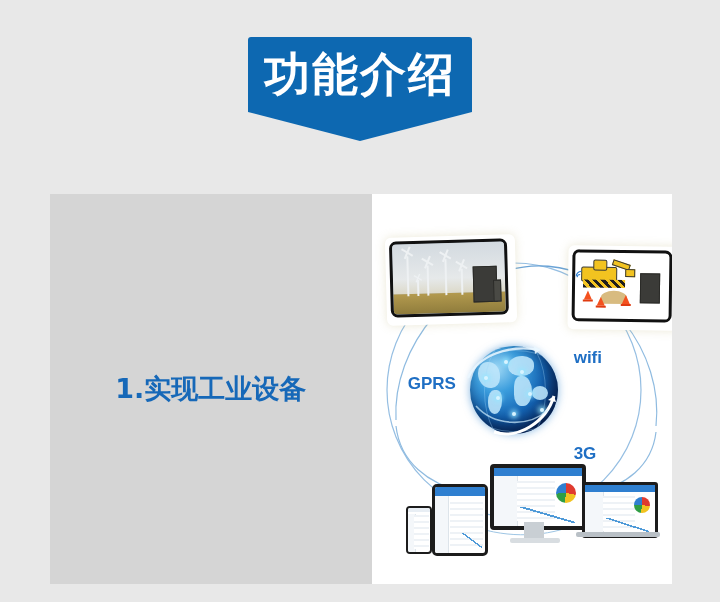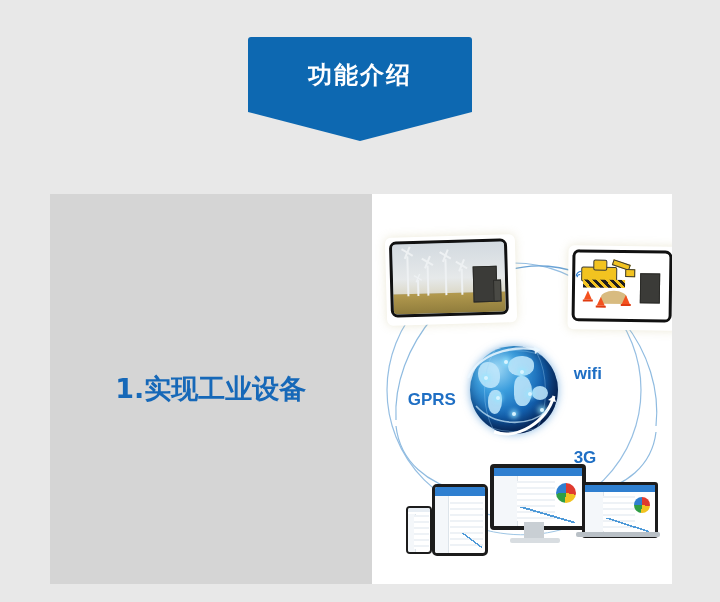--- a/index.html
+++ b/index.html
@@ -15,21 +15,21 @@
   #banner{
     position:absolute;left:248px;top:37px;width:224px;height:104px;
     background:#0d68b1;
     -webkit-clip-path:polygon(0 0,100% 0,100% 72%,50% 100%,0 72%);
     clip-path:polygon(0 0,100% 0,100% 72%,50% 100%,0 72%);
     border-radius:3px 3px 0 0;
   }
   #banner-title{
     position:absolute;left:0;top:0;width:224px;height:76px;
     display:flex;align-items:center;justify-content:center;
-    color:#ffffff;font-size:24px;font-weight:bold;letter-spacing:2px;
+    color:#ffffff;font-size:46px;font-weight:bold;letter-spacing:2px;
     font-family:"DejaVu Sans","Liberation Sans",sans-serif;
     white-space:nowrap;
   }
   
   #panel-row{position:absolute;left:50px;top:194px;width:622px;height:390px;display:flex;}
   #left-panel{
     width:332px;height:390px;background:#d5d5d5;
     display:flex;align-items:center;justify-content:center;
   }
   #left-text{
@@ -63,24 +63,24 @@
   .cabinet{position:absolute;background:#3b3b38;border:1px solid #2a2a27;}
   
   .excav-body{position:absolute;background:#f2c320;border:1px solid #3a3a33;}
   .cone{position:absolute;width:0;height:0;border-left:4px solid transparent;
         border-right:4px solid transparent;border-bottom:9px solid #f4511e;}
   .cone-base{position:absolute;width:10px;height:2px;background:#e03b10;}
   .sand{position:absolute;border-radius:50% 50% 0 0;background:#d8bb80;}
   .barrier{position:absolute;background:repeating-linear-gradient(45deg,#1f1f1f 0 3px,#f2c320 3px 6px);}
   
   .net-label{position:absolute;color:#1f6fc4;font-size:17px;font-weight:bold;
-    font-family:"Liberation Sans","DejaVu Sans",sans-serif;margin-top:16px;}
+    font-family:"Liberation Sans","DejaVu Sans",sans-serif;}
   #label-gprs{left:36px;top:180px;}
   #label-wifi{left:202px;top:154px;}
-  #label-3g{left:202px;top:238px;}
+  #label-3g{left:202px;top:250px;}
   
   #globe{position:absolute;left:92px;top:146px;width:100px;height:100px;}
   #globe .ball{position:absolute;left:6px;top:6px;width:88px;height:88px;border-radius:50%;
     background:
       radial-gradient(circle at 30% 26%,#9fd8f5 0%,#3b9ddd 26%,#1464b4 55%,#0b2f73 88%,#061d4d 100%);
     box-shadow:0 0 9px rgba(30,120,200,.55), inset -6px -8px 16px rgba(3,18,50,.75);
     overflow:hidden;}
   .cont{position:absolute;background:#bfe6fb;opacity:.88;filter:blur(.2px);}
   .node{position:absolute;width:4px;height:4px;border-radius:50%;background:#d8f4ff;
     box-shadow:0 0 5px 2px rgba(150,230,255,.9);}

